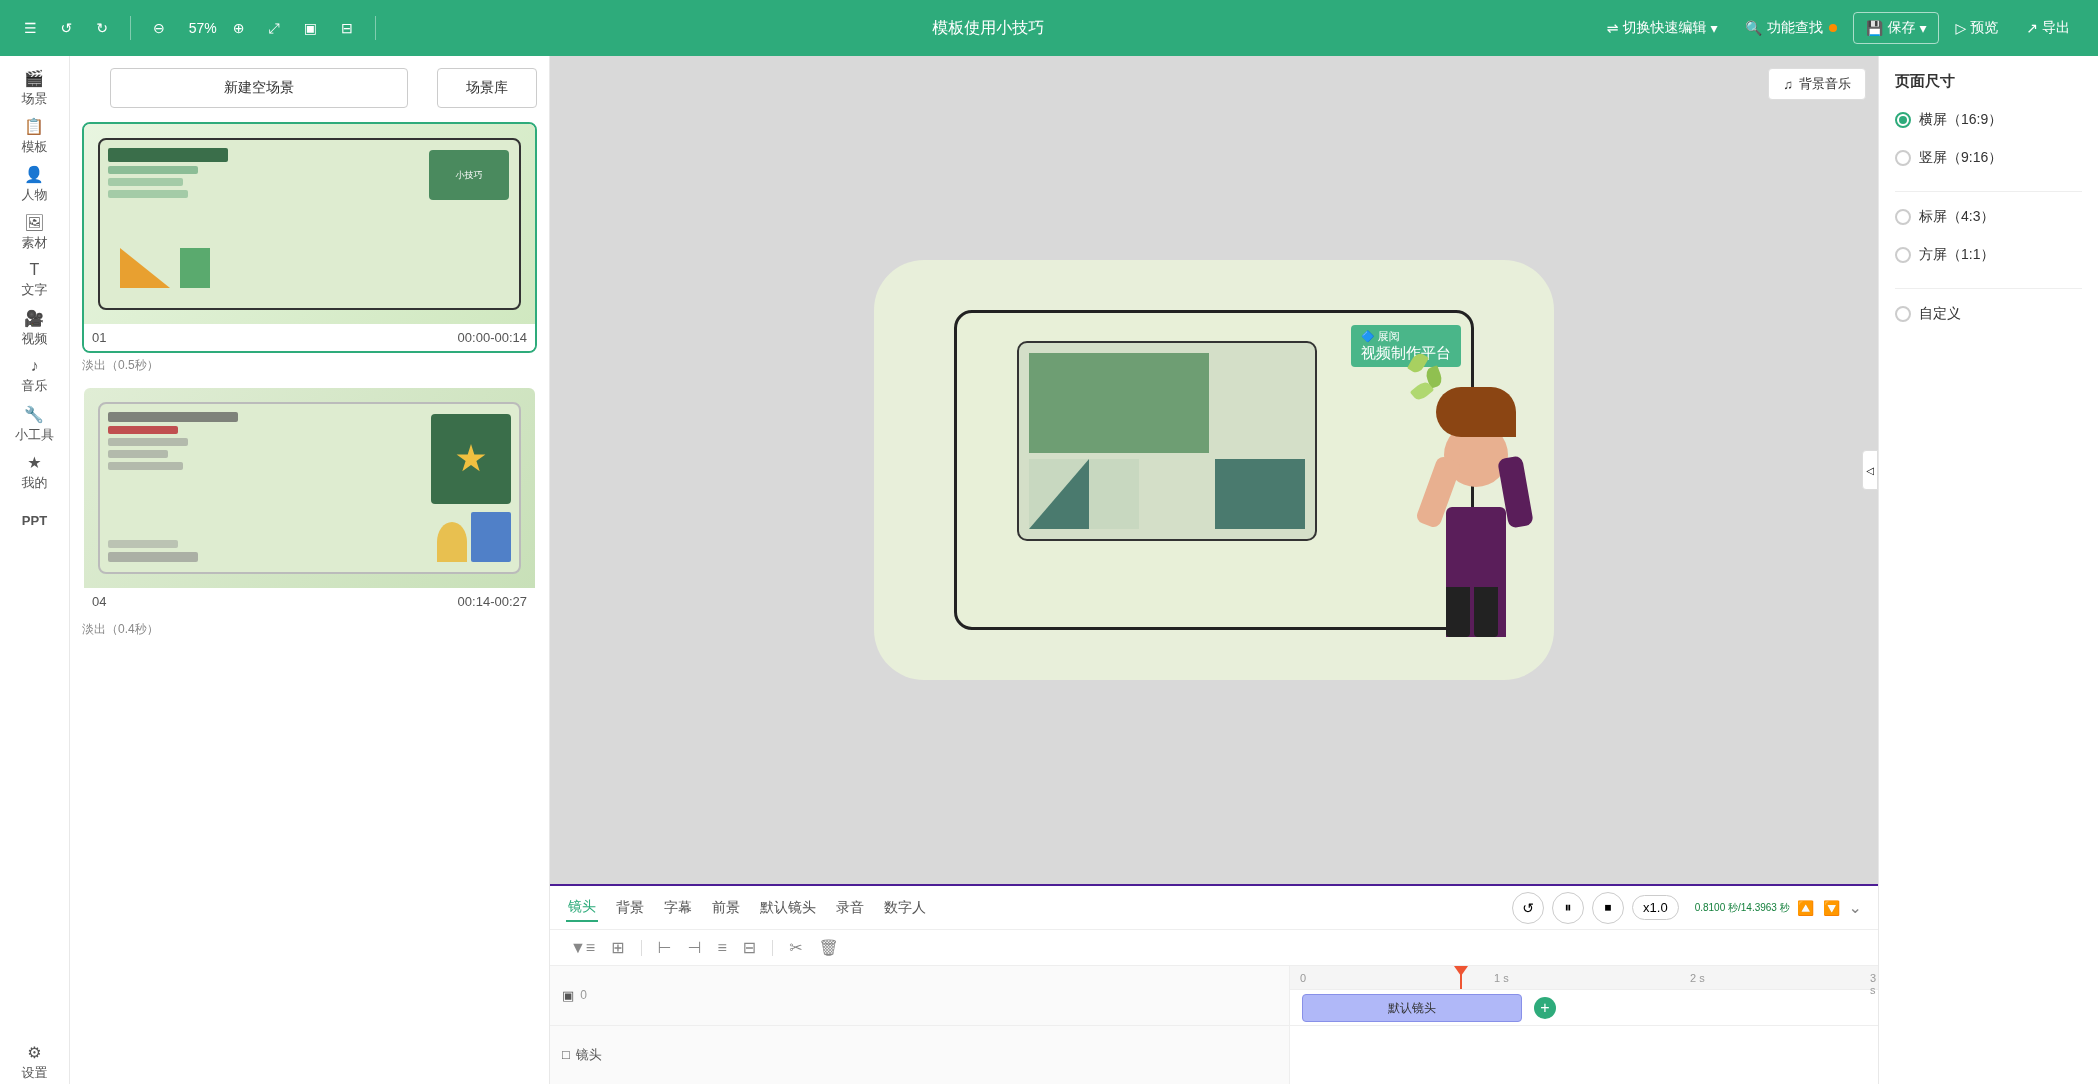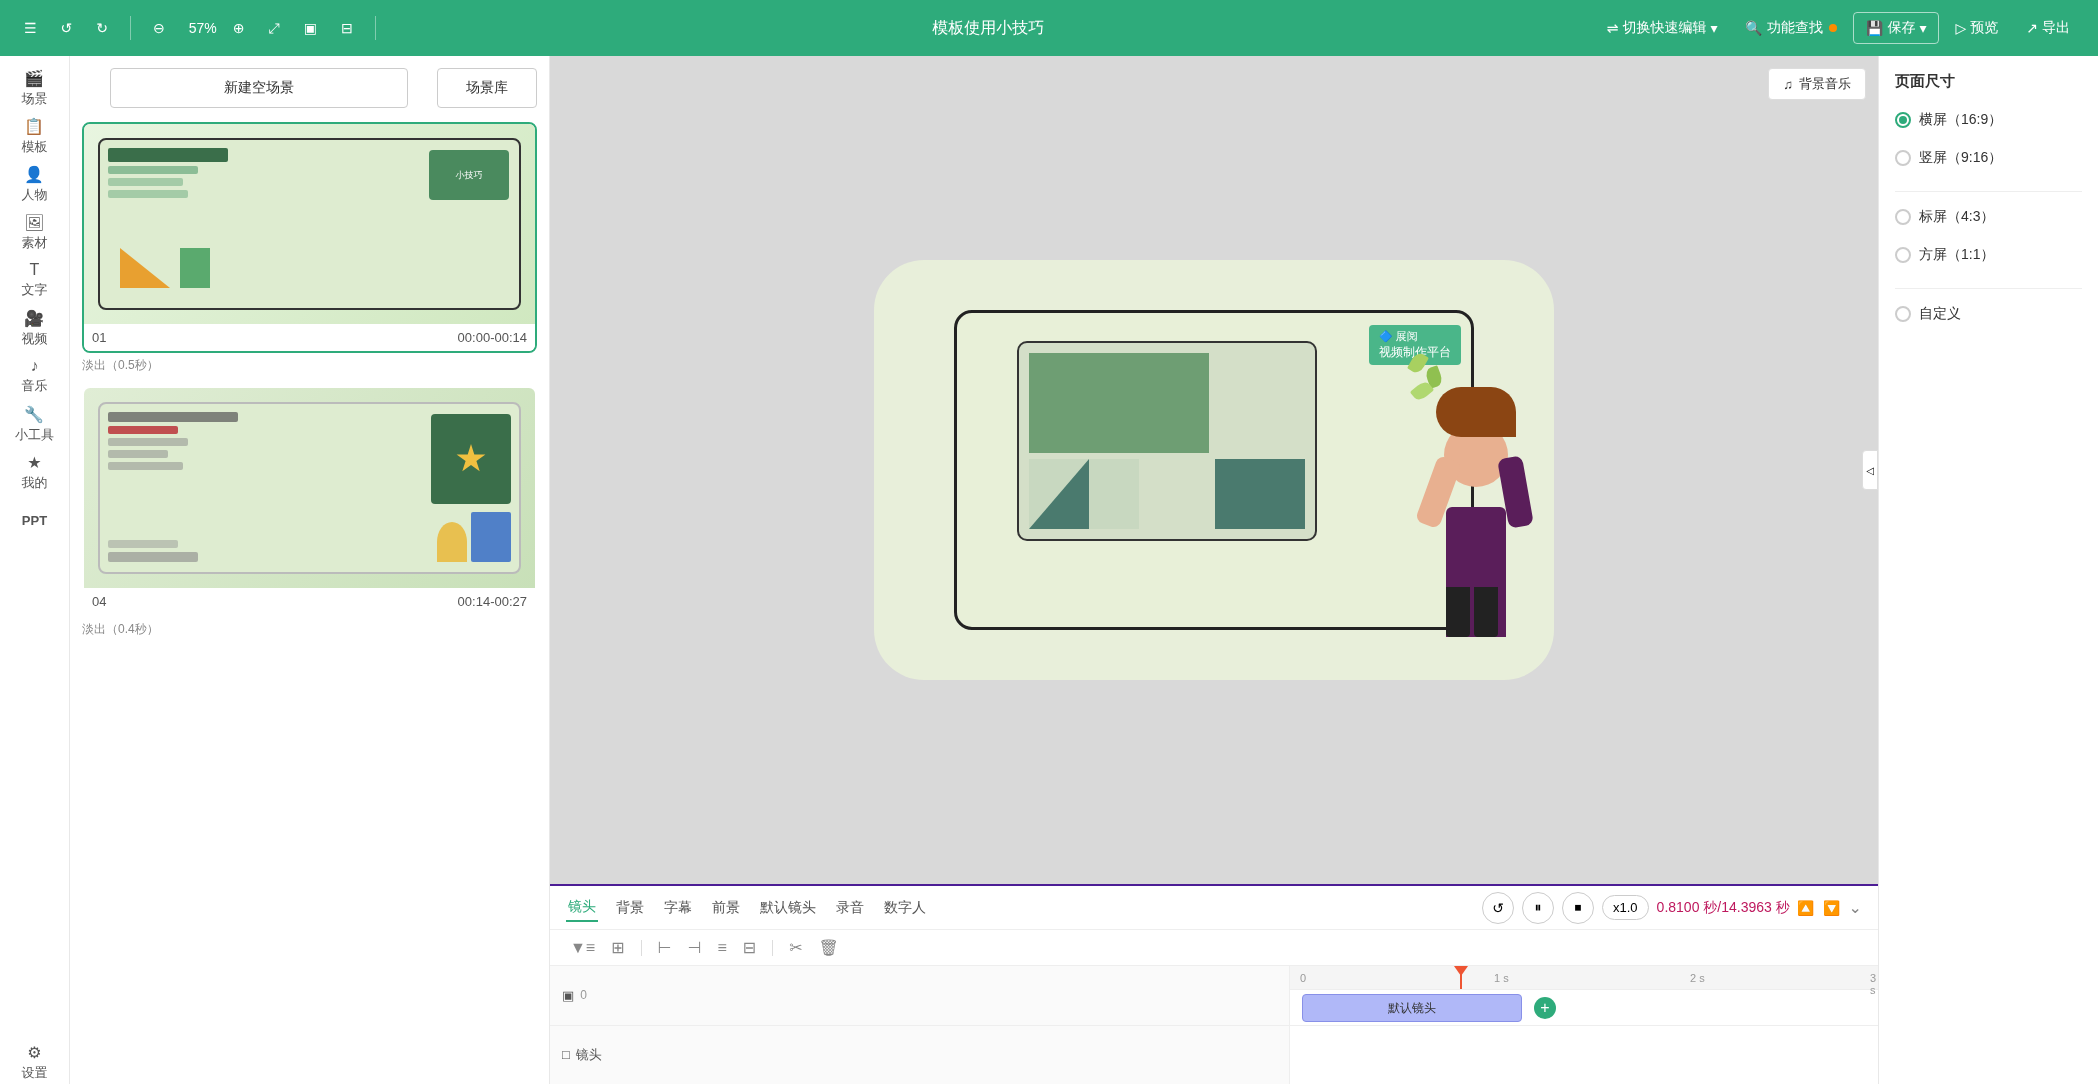--- a/index.html
+++ b/index.html
@@ -149,21 +149,21 @@
     }
     .ctrl-btn {
       width: 32px; height: 32px; border-radius: 50%; border: 1px solid #ccc;
       background: white; cursor: pointer; display: flex; align-items: center; justify-content: center;
       font-size: 14px;
     }
     .speed-btn {
       border: 1px solid #ccc; background: white; border-radius: 16px;
       padding: 4px 10px; font-size: 13px; cursor: pointer;
     }
-    .time-display { font-size: 14px; color: #be185d; margin-left: 0; }
+    .time-display { font-size: 10px; color: #15803d; margin-left: 8px; }
     .expand-btn { background: none; border: none; cursor: pointer; font-size: 16px; color: #888; }
 
     .timeline-tools {
       height: 36px; display: flex; align-items: center; gap: 8px;
       padding: 0 16px; border-bottom: 1px solid #eee;
     }
     .tool-icon { font-size: 16px; color: #888; cursor: pointer; padding: 2px 4px; }
 
     .timeline-body { display: flex; height: calc(200px - 44px - 36px - 1px); }
     .timeline-labels {
@@ -477,21 +477,21 @@
         <div style="position:absolute; width:680px; height:420px; background:#e8efda; border-radius:50px;"></div>
 
         <div class="slide-canvas">
           <div class="slide-inner-frame">
             <div class="slide-green-block1"></div>
             <div class="slide-grey-block"></div>
             <div class="slide-dark-tri"></div>
             <div class="slide-green-block2"></div>
           </div>
 
-          <div class="watermark">🔷 展阅<br><span style="font-size:12px;">视频制作平台</span></div>
+          <div class="watermark">🔷 展阅<br><span style="font-size:15px;">视频制作平台</span></div>
 
           <div style="position:absolute; top:40px; right:60px;">
             <div class="leaf" style="top:0; left:0; background:#a8d060;"></div>
             <div class="leaf" style="top:14px; left:16px; background:#90c050; transform:rotate(-20deg);"></div>
             <div class="leaf" style="top:28px; left:4px; background:#b0d870; transform:rotate(50deg);"></div>
           </div>
 
           <div class="character">
             <div style="position:relative; width:120px; height:260px;">
 

